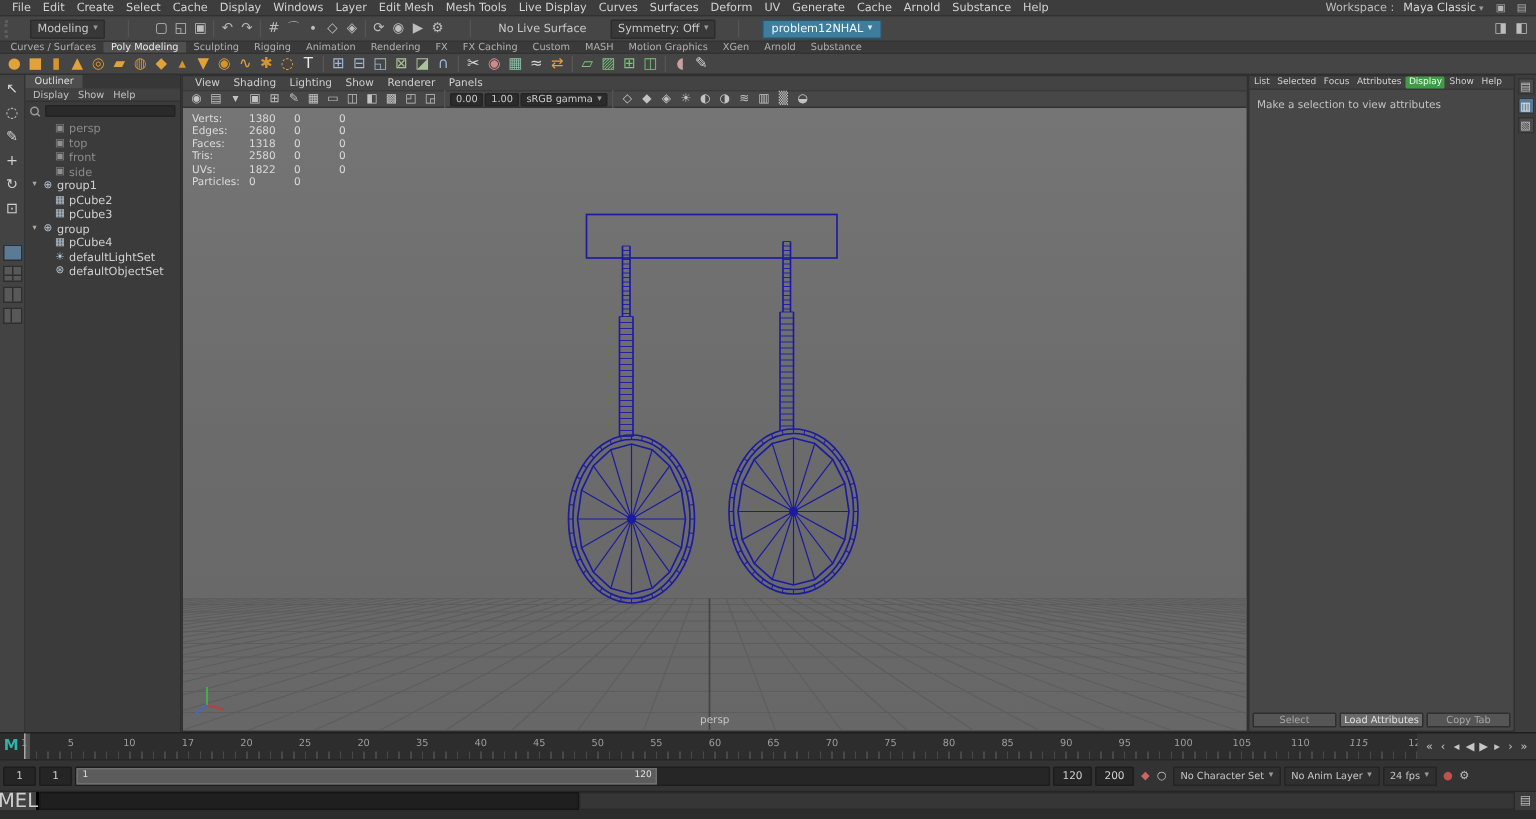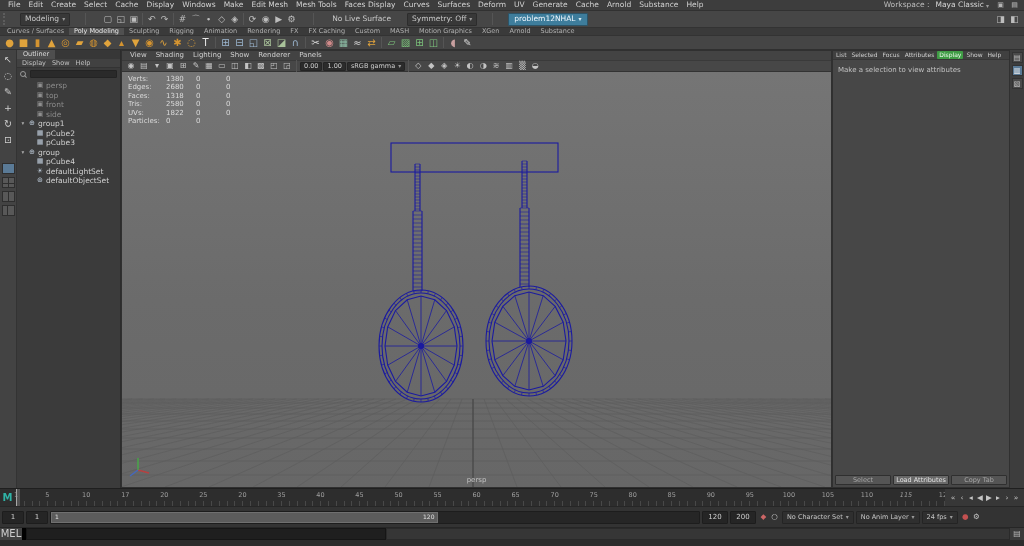--- a/index.html
+++ b/index.html
@@ -97,44 +97,44 @@
 .tbtn{width:9px;height:12px;display:flex;align-items:center;justify-content:center;font-size:7.5px;color:#c6c6c6}
 .range-row{position:absolute;left:0;top:506px;width:1024px;height:21px;background:#333;display:flex;align-items:center;padding:0 2px;gap:2px;border-top:1px solid #262626}
 .tfield{background:#252525;border:1px solid #1d1d1d;height:13px;display:flex;align-items:center;justify-content:center;font-size:7px;color:#cfcfcf;border-radius:1px;flex:none}
 .w22{width:22px}.w26{width:26px}
 .range-track{position:relative;flex:1;height:13px;background:#262626;border:1px solid #1d1d1d;border-radius:1px;max-width:650px}
 .range-bar{position:absolute;left:0;top:0;bottom:0;background:#5c5c5c;border:1px solid #707070;display:flex;align-items:center;justify-content:space-between;padding:0 3px;font-size:6px;color:#e0e0e0}
 .tl-dd{background:#2f2f2f;border:1px solid #242424;height:13px;display:flex;align-items:center;gap:3px;padding:0 4px;font-size:6.5px;color:#c6c6c6;border-radius:1px;flex:none;white-space:nowrap}
 .ticon{width:11px;height:13px;display:flex;align-items:center;justify-content:center;font-size:7.5px;color:#c0c0c0;flex:none}
 
 .cmd-row{position:absolute;left:0;top:527px;width:1024px;height:13px;display:flex;background:#3a3a3a;border-top:1px solid #262626}
-.cmd-label{width:26px;background:#424242;display:flex;align-items:center;justify-content:center;font-size:10px;color:#cfcfcf;border-right:4px solid #000000}
+.cmd-label{width:26px;background:#424242;display:flex;align-items:center;justify-content:center;font-size:13px;color:#cfcfcf;border-right:2px solid #000000}
 .cmd-input{width:360px;background:#1f1f1f;border:1px solid #161616}
 .cmd-help{flex:1;background:#363636;border:1px solid #2a2a2a}
 .cmd-icon{width:14px;display:flex;align-items:center;justify-content:center;font-size:8px;color:#bbb}
 .help-line{position:absolute;left:0;top:540px;width:1024px;height:6px;background:#2c2c2c}
 </style>
 </head>
 <body>
 
 <div id="app">
 
   <div class="menubar">
     <div class="mb-items">
         <div class="mitem">File</div>
         <div class="mitem">Edit</div>
         <div class="mitem">Create</div>
         <div class="mitem">Select</div>
         <div class="mitem">Cache</div>
         <div class="mitem">Display</div>
         <div class="mitem">Windows</div>
-        <div class="mitem">Make</div>
+        <div class="mitem">Layer</div>
         <div class="mitem">Edit Mesh</div>
         <div class="mitem">Mesh Tools</div>
-        <div class="mitem">Faces Display</div>
+        <div class="mitem">Live Display</div>
         <div class="mitem">Curves</div>
         <div class="mitem">Surfaces</div>
         <div class="mitem">Deform</div>
         <div class="mitem">UV</div>
         <div class="mitem">Generate</div>
         <div class="mitem">Cache</div>
         <div class="mitem">Arnold</div>
         <div class="mitem">Substance</div>
         <div class="mitem">Help</div>
       </div>

